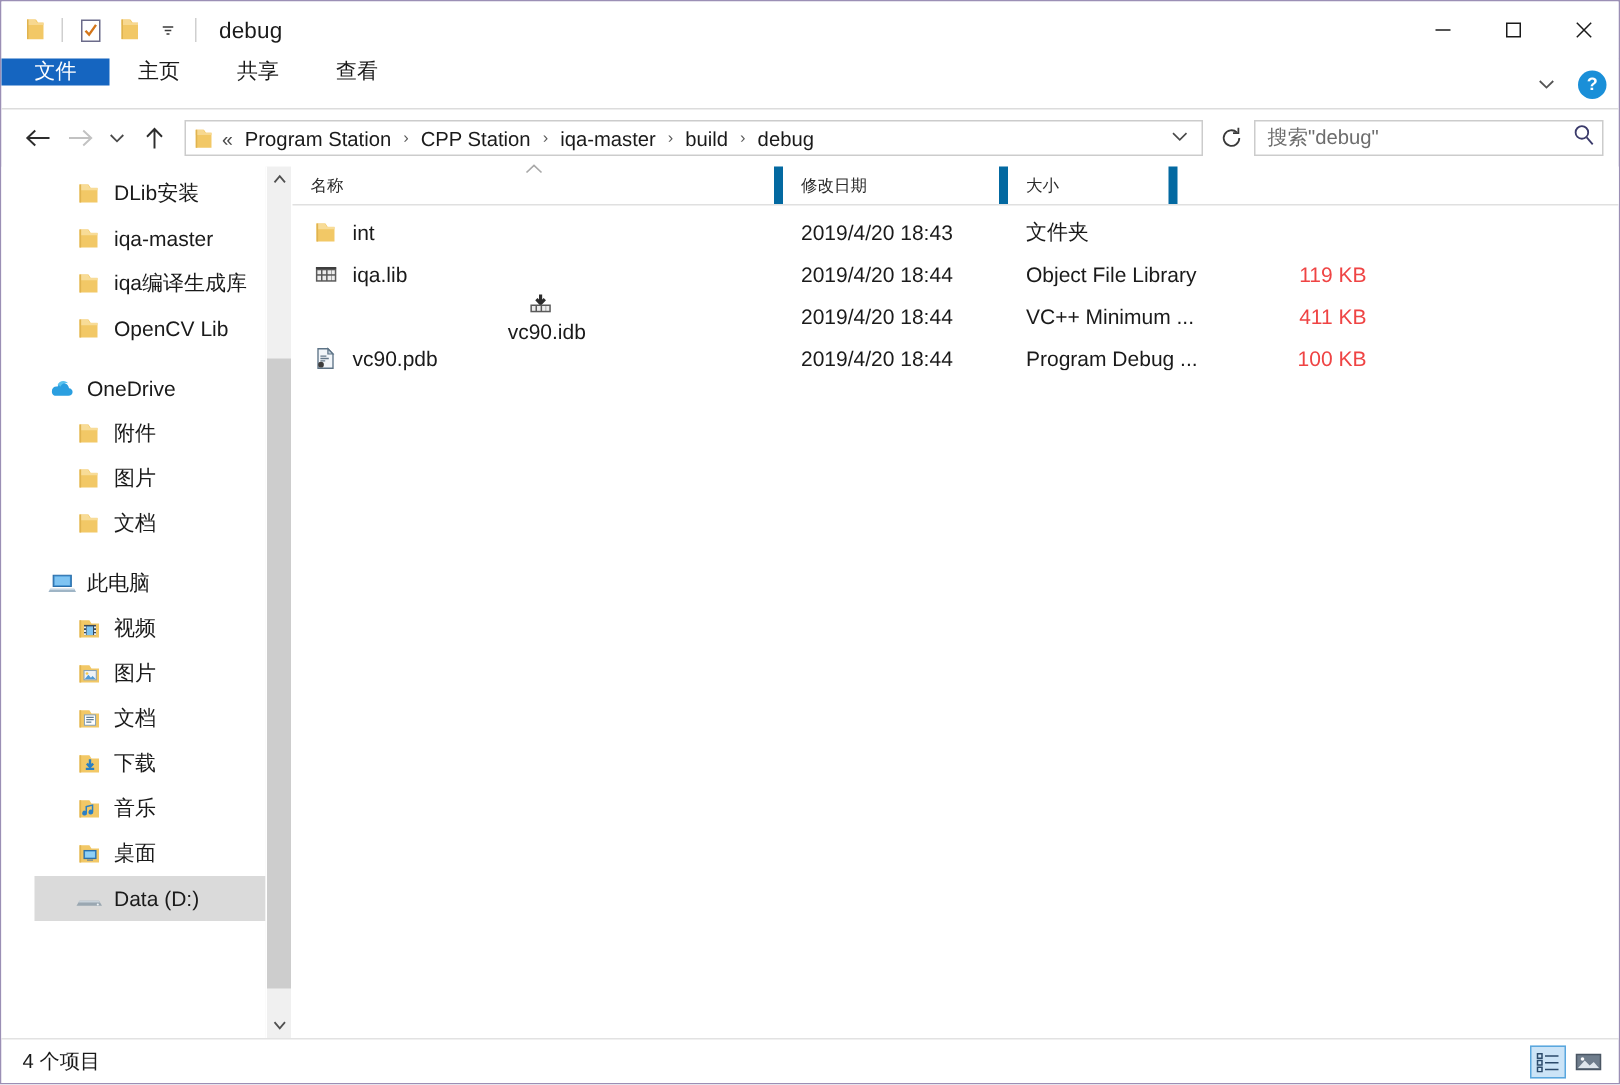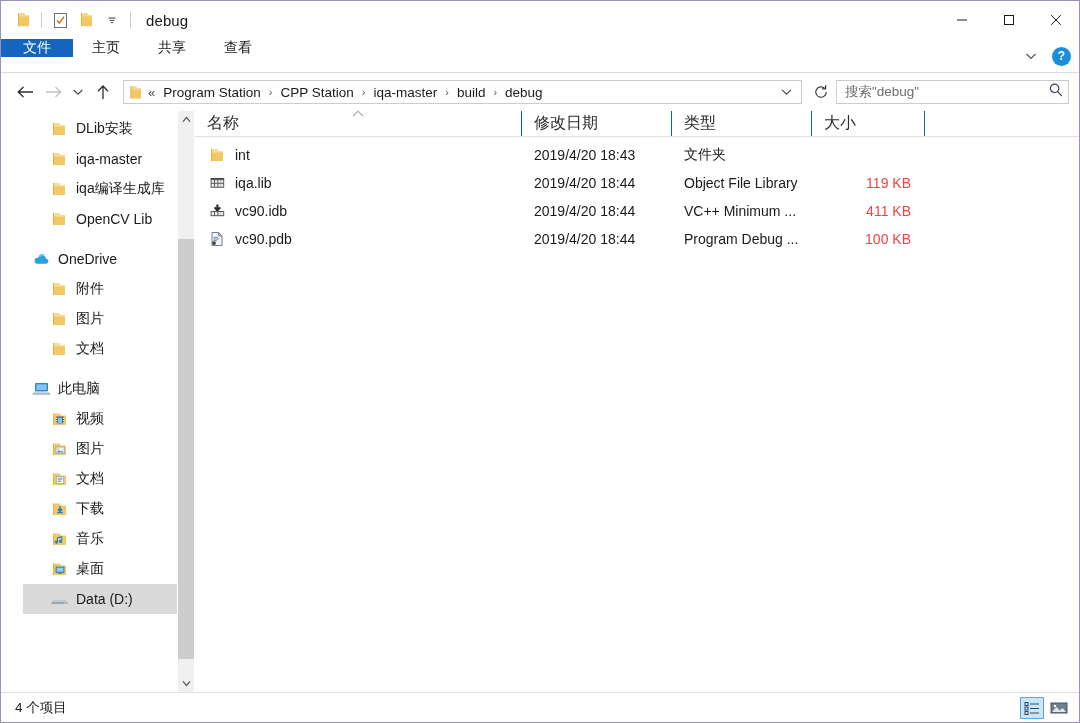--- a/index.html
+++ b/index.html
@@ -172,23 +172,23 @@
   #colhead {
     height: 26px; flex: 0 0 26px;
     display: flex; align-items: flex-end;
     border-bottom: 1px solid #e0e0e0;
     position: relative;
     background: #ffffff;
   }
   .colh {
     height: 25px;
     display: flex; align-items: center;
-    font-size: 16px; color: #2b2b2b;
+    font-size: 11px; color: #2b2b2b;
     padding-left: 12px;
-    border-right: 1px solid #0369a1;
+    border-right: 6px solid #0369a1;
     position: relative;
     flex: 0 0 auto;
   }
   .sortcaret {
     position: absolute; top: -2px; left: 50%;
     transform: translateX(-50%);
     color: #9a9a9a; font-size: 10px; line-height: 10px;
   }
   .rows { flex: 1; overflow: hidden; padding-top: 4px; }
   .row {
@@ -556,23 +556,20 @@
     <div id="filearea">
       <div id="colhead">
           <div class="colh" style="width: 327px;">
             <span class="sortcaret"><svg width="13" height="7" viewBox="0 0 13 7">
                 <path d="M1.5 6L6.5 1.2 11.5 6" fill="none" stroke="#a8a8a8" stroke-width="1.1"></path>
               </svg></span>
             <span>名称</span>
           </div>
           <div class="colh" style="width: 150px;">
             <span>修改日期</span>
-          </div>
-          <div class="colh" style="width: 140px;">
-            <span>类型</span>
           </div>
           <div class="colh" style="width: 113px;">
             <span>大小</span>
           </div>
         </div>
       <div class="rows" id="rows">
           <div class="row">
             <div class="cell name" style="width: 327px;">
               <span class="ico">
                 <svg width="16" height="16" viewBox="0 0 16 16">
@@ -603,21 +600,21 @@
                   <rect x="1.6" y="3" width="13.6" height="1.4" fill="#3e3e3e"></rect>
                 </svg>
               </span>
               <span>iqa.lib</span>
             </div>
             <div class="cell date" style="width: 150px;">2019/4/20 18:44</div>
             <div class="cell type" style="width: 140px;">Object File Library</div>
             <div class="cell size" style="width: 113px;">119 KB</div>
           </div>
           <div class="row">
-            <div class="cell name" style="width: 327px;">
+            <div class="cell name" style="width: 327px; flex-direction: column;">
               <span class="ico">
                 <svg width="17" height="16" viewBox="0 0 17 16">
                   <path d="M8.4 1.4v5.2M5.6 4.4l2.8 3 2.8-3" fill="none" stroke="#2b2b2b" stroke-width="2.1"></path>
                   <rect x="1.6" y="8" width="13.6" height="5.2" fill="#5a5a5a"></rect>
                   <rect x="2.6" y="9" width="2.4" height="3.2" fill="#ededed"></rect>
                   <rect x="6" y="9" width="2.4" height="3.2" fill="#ededed"></rect>
                   <rect x="9.4" y="9" width="2.4" height="3.2" fill="#ededed"></rect>
                   <rect x="12.1" y="9" width="2.1" height="3.2" fill="#ededed"></rect>
                 </svg>
               </span>

